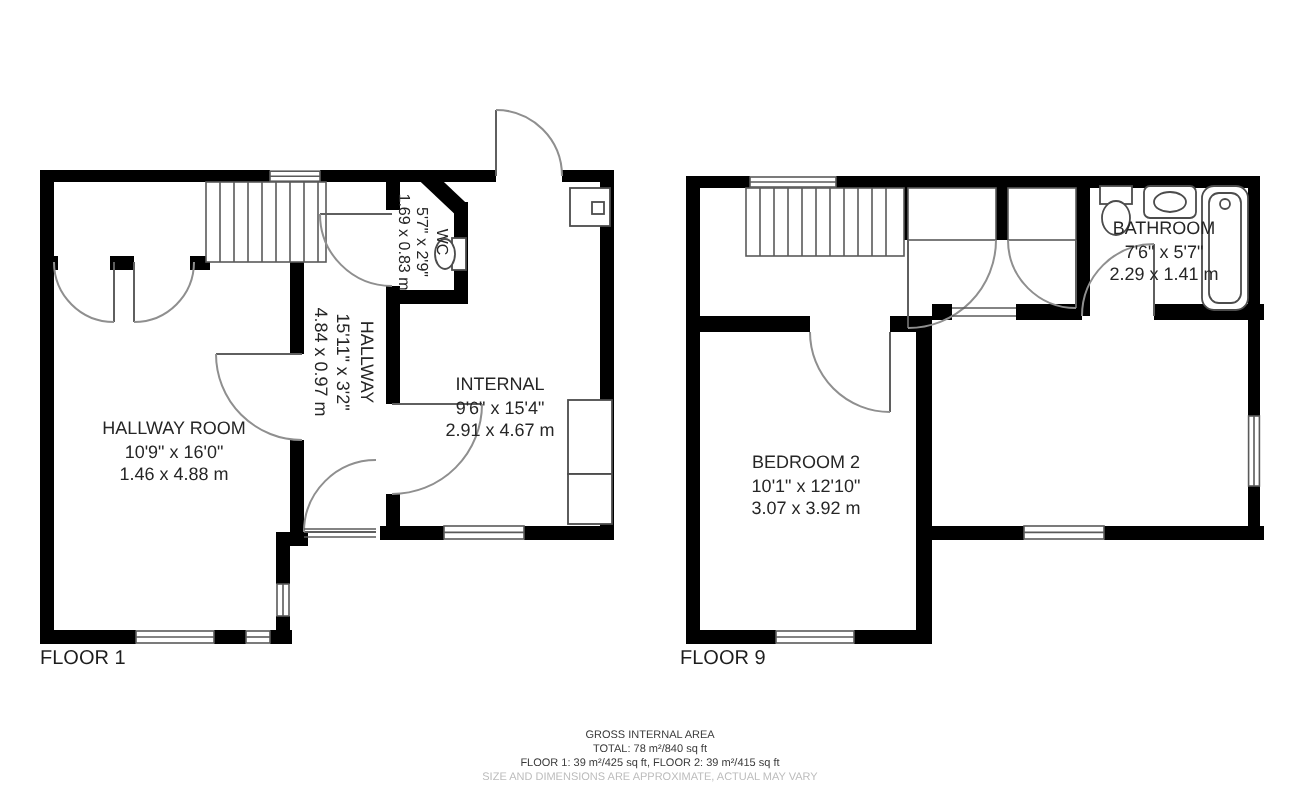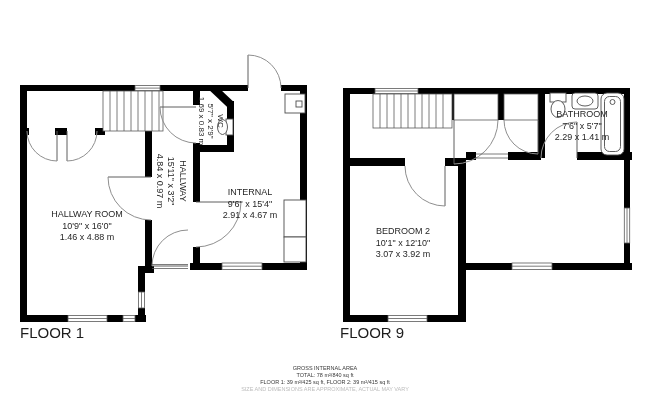--- a/index.html
+++ b/index.html
@@ -3,21 +3,21 @@
 <meta charset="utf-8">
 <style>
   html,body{margin:0;padding:0;background:#fff;}
   .canvas{position:relative;width:650px;height:406px;background:#fff;overflow:hidden;
           font-family:"Liberation Sans","DejaVu Sans",sans-serif;}
   .plan-svg{position:absolute;left:0;top:0;}
   .room-label{position:absolute;transform:translate(-50%,-50%);text-align:center;
               white-space:nowrap;color:#262626;font-size:9px;line-height:11.5px;}
   .room-label.rot{transform:translate(-50%,-50%) rotate(90deg);}
   .room-label.small{font-size:8px;line-height:9.5px;}
-  .floor-tag{position:absolute;color:#1d1d1d;font-size:15px;white-space:nowrap;}
+  .floor-tag{position:absolute;color:#1d1d1d;font-size:10px;white-space:nowrap;}
   .footer{position:absolute;left:0;top:365px;width:650px;text-align:center;
           color:#3a3a3a;font-size:5.5px;line-height:7px;white-space:nowrap;}
   .footer .dim{color:#bcbcbc;}
   .wall{fill:#000;stroke:none;}
   .thin{fill:#fff;stroke:#5a5a5a;stroke-width:0.8;}
   .tline{stroke:#5a5a5a;stroke-width:0.8;fill:none;}
   .arc{stroke:#8f8f8f;stroke-width:1;fill:none;}
   .leaf{stroke:#5f5f5f;stroke-width:1;fill:none;}
   .fix{fill:#fff;stroke:#4c4c4c;stroke-width:0.9;}
 </style>

